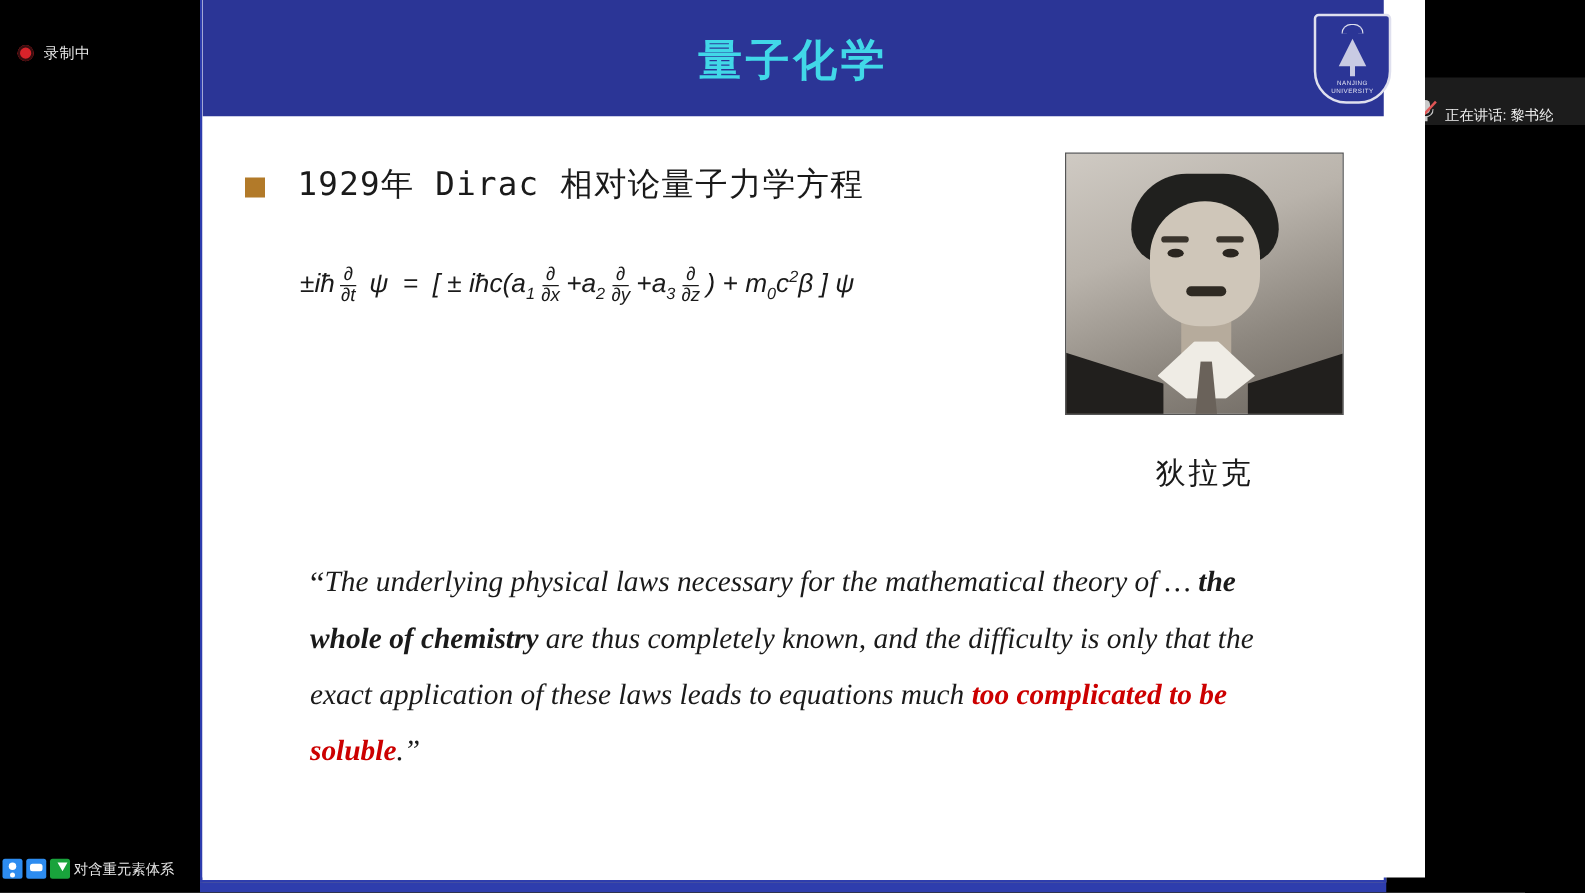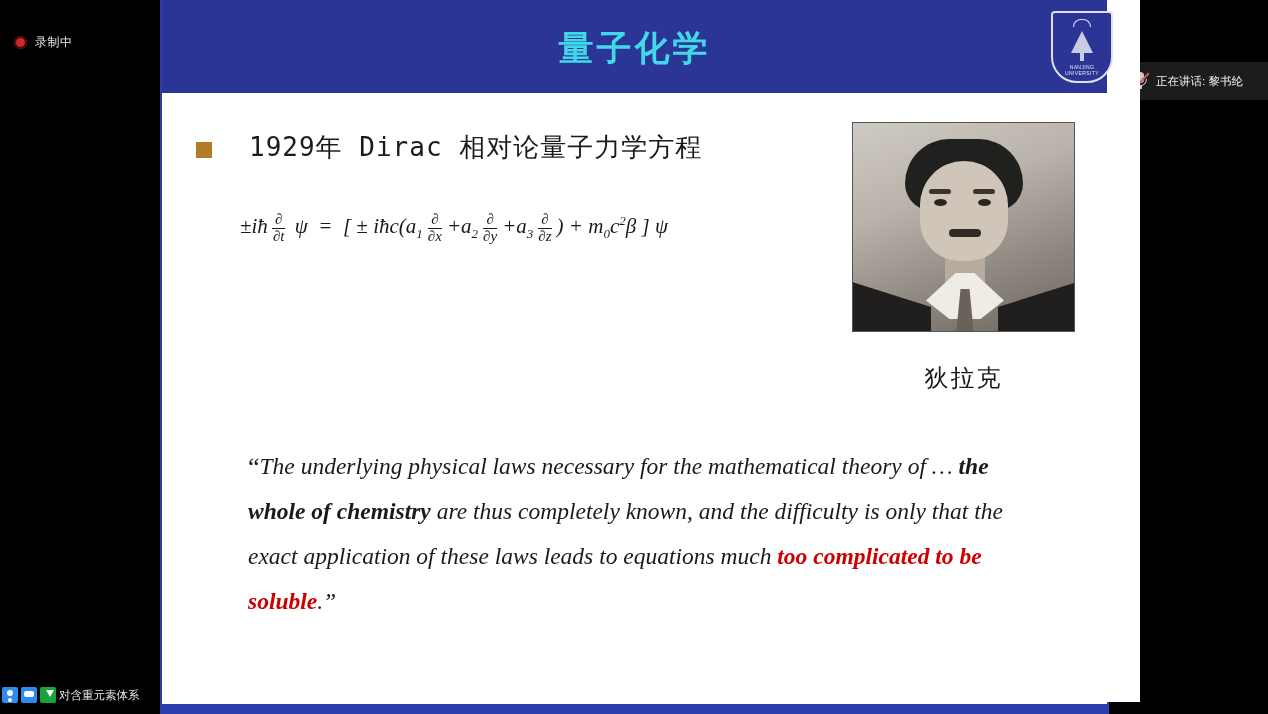--- a/index.html
+++ b/index.html
@@ -42,21 +42,21 @@
     letter-spacing: 0.5px;
   }
 
   
   .speaker-chip {
     position: absolute;
     left: 1124px; top: 62px;
     width: 144px; height: 38px;
     background: #1c1c1c;
     display: flex;
-    align-items: center;
+    align-items: flex-end;
     gap: 7px;
     padding: 0 8px;
   }
   .mic-icon {
     width: 17px; height: 22px;
     position: relative;
     flex: 0 0 auto;
   }
   .mic-icon .body {
     position: absolute;
@@ -174,41 +174,41 @@
     color: #e4e5f2;
     letter-spacing: 0.4px;
   }
 
   
   .bullet-row {
     position: absolute;
     left: 34px; top: 130px;
     display: flex;
     align-items: flex-start;
-    gap: 37px;
+    gap: 26px;
   }
   .bullet-square {
     width: 16px; height: 16px;
     background: #b27a29;
     margin-top: 12px;
     flex: 0 0 auto;
   }
   .bullet-text {
     font-family: "DejaVu Sans Mono", "Liberation Mono", monospace;
     font-size: 26px;
     color: #1a1a1a;
     white-space: nowrap;
     letter-spacing: 1px;
   }
 
   
   .equation {
     position: absolute;
     left: 78px; top: 212px;
-    font-family: Liberation Serif, serif;
+    font-family: Liberation Sans, sans-serif;
     font-style: italic;
     font-size: 21px;
     color: #1a1a1a;
     white-space: nowrap;
   }
   .equation .frac {
     display: inline-flex;
     flex-direction: column;
     align-items: center;
     vertical-align: middle;

